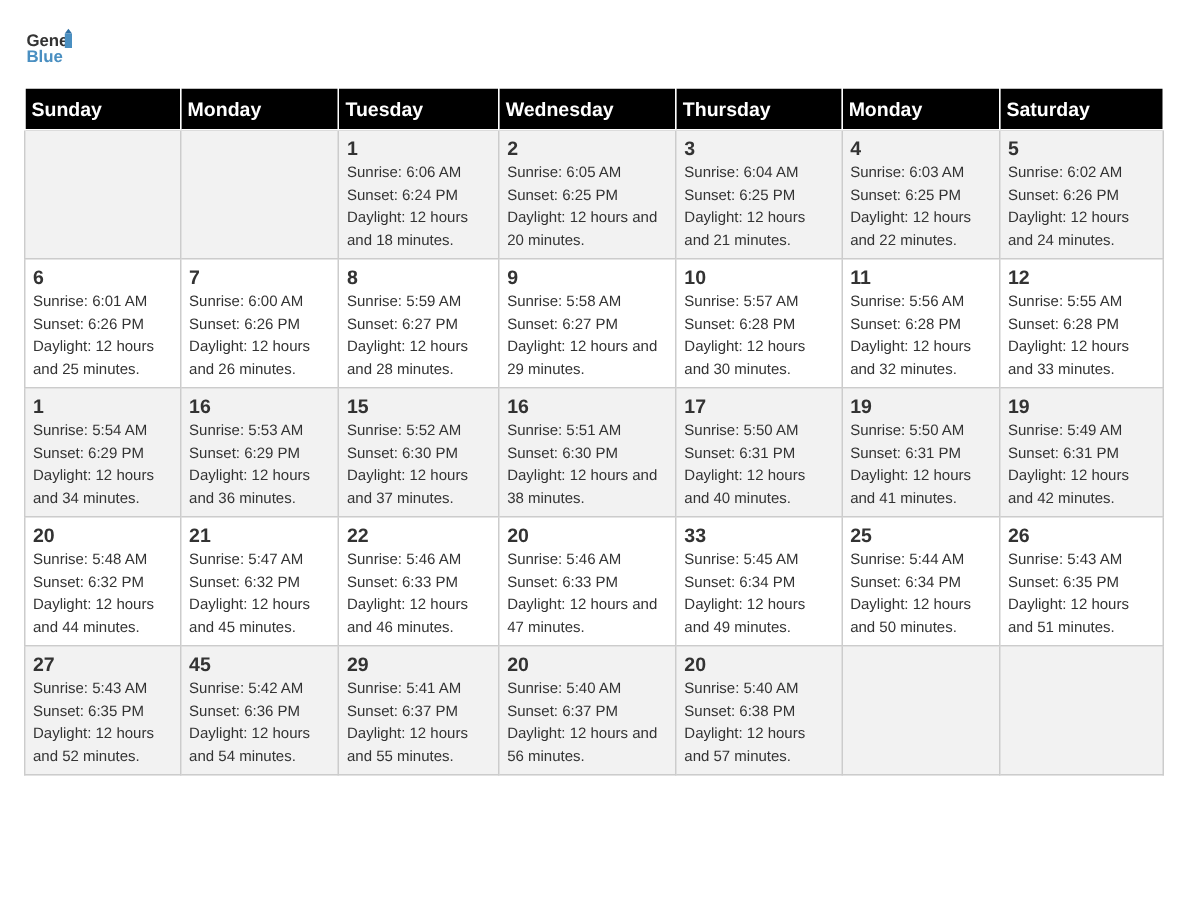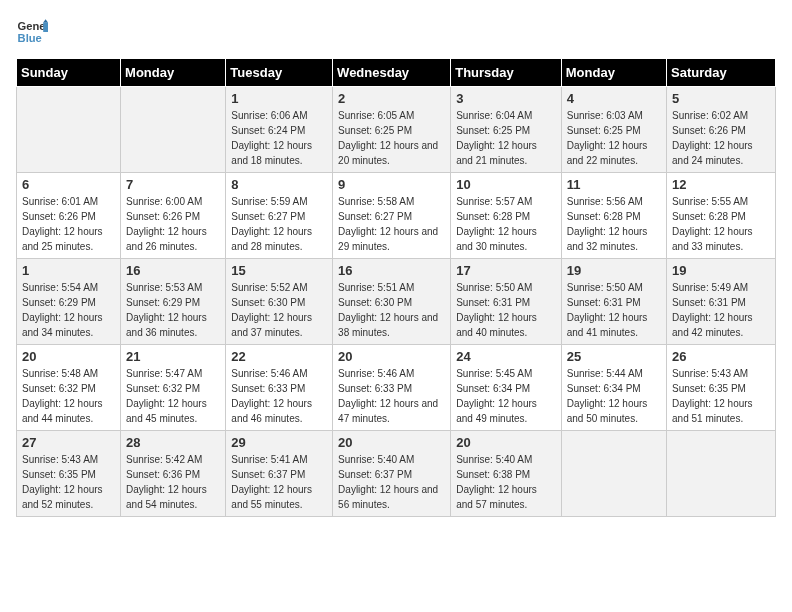--- a/index.html
+++ b/index.html
@@ -205,39 +205,39 @@
         </td>
         <td>
           <span class="day-number">22</span>
           <div class="day-info">Sunrise: 5:46 AM<br>Sunset: 6:33 PM<br>Daylight: 12 hours and 46 minutes.</div>
         </td>
         <td>
           <span class="day-number">20</span>
           <div class="day-info">Sunrise: 5:46 AM<br>Sunset: 6:33 PM<br>Daylight: 12 hours and 47 minutes.</div>
         </td>
         <td>
-          <span class="day-number">24</span>
+          <span class="day-number">33</span>
           <div class="day-info">Sunrise: 5:45 AM<br>Sunset: 6:34 PM<br>Daylight: 12 hours and 49 minutes.</div>
         </td>
         <td>
           <span class="day-number">25</span>
           <div class="day-info">Sunrise: 5:44 AM<br>Sunset: 6:34 PM<br>Daylight: 12 hours and 50 minutes.</div>
         </td>
         <td>
           <span class="day-number">26</span>
           <div class="day-info">Sunrise: 5:43 AM<br>Sunset: 6:35 PM<br>Daylight: 12 hours and 51 minutes.</div>
         </td>
       </tr>
       <tr>
         <td>
           <span class="day-number">27</span>
           <div class="day-info">Sunrise: 5:43 AM<br>Sunset: 6:35 PM<br>Daylight: 12 hours and 52 minutes.</div>
         </td>
         <td>
-          <span class="day-number">28</span>
+          <span class="day-number">45</span>
           <div class="day-info">Sunrise: 5:42 AM<br>Sunset: 6:36 PM<br>Daylight: 12 hours and 54 minutes.</div>
         </td>
         <td>
           <span class="day-number">29</span>
           <div class="day-info">Sunrise: 5:41 AM<br>Sunset: 6:37 PM<br>Daylight: 12 hours and 55 minutes.</div>
         </td>
         <td>
           <span class="day-number">20</span>
           <div class="day-info">Sunrise: 5:40 AM<br>Sunset: 6:37 PM<br>Daylight: 12 hours and 56 minutes.</div>
         </td>

